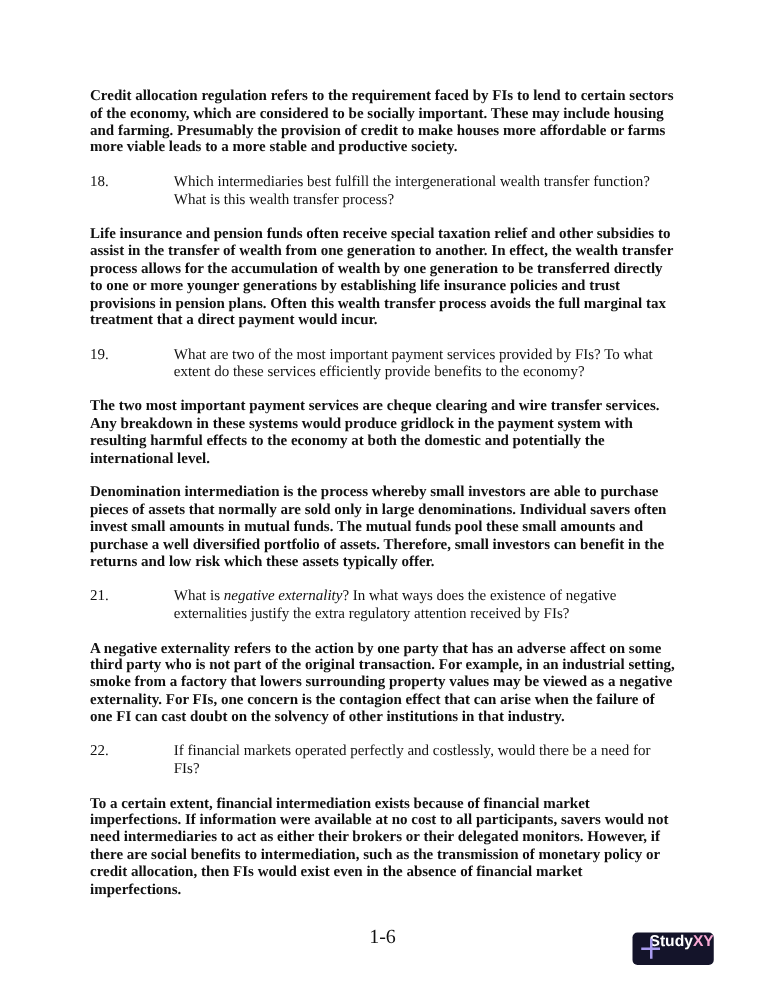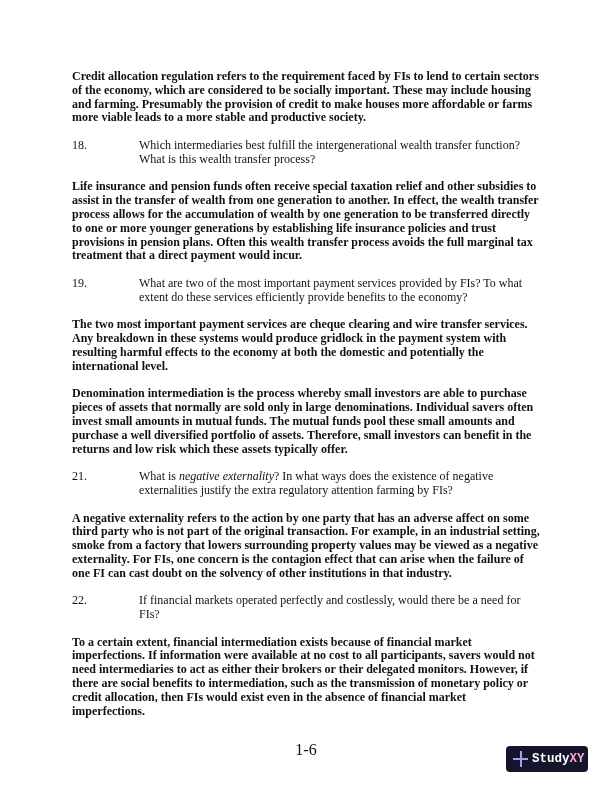--- a/index.html
+++ b/index.html
@@ -12,23 +12,23 @@
   p { margin: 0 0 13.8px 0; font-weight: bold; }
   .q { display: flex; margin: 0 0 13.8px 0; }
   .q .num { width: 27px; flex: none; }
   .q .text { flex: 1; margin-left: 40px; }
   em { font-style: italic; }
   .footer {
     position: absolute; left: 0; top: 741px; width: 612px; text-align: center;
     font-family: "Liberation Serif", serif; font-size: 16px; color: #111;
   }
   .badge {
-    position: absolute; left: 506px; top: 746px; width: 82px; height: 26px;
-    background: #14142a; border-radius: 4px; display: flex; align-items: center;
-    font-family: Liberation Mono, monospace; font-weight: bold; font-size: 12.5px; color: #ffffff;
+    position: absolute; left: 506px; top: 746px; width: 65px; height: 26px;
+    background: #14142a; border-radius: 4px; display: flex; align-items: flex-start;
+    font-family: Liberation Sans, sans-serif; font-weight: bold; font-size: 12.5px; color: #ffffff;
   }
   .badge .plus { width: 22px; height: 26px; position: relative; margin-left: 4px; }
   .badge .plus::before { content: ""; position: absolute; left: 3px; top: 12px; width: 15px; height: 2px; background: #a99cf0; }
   .badge .plus::after { content: ""; position: absolute; left: 10px; top: 5px; width: 2px; height: 16px; background: #a99cf0; }
   .badge .xy { color: #f9a8d4; }
 </style>
 </head>
 <body>
 
 <div class="page">
@@ -43,21 +43,21 @@
   <div class="q">
     <span class="num">19.</span>
     <span class="text">What are two of the most important payment services provided by FIs? To what extent do these services efficiently provide benefits to the economy?</span>
   </div>
   <p>The two most important payment services are cheque clearing and wire transfer services. Any breakdown in these systems would produce gridlock in the payment system with resulting harmful effects to the economy at both the domestic and potentially the international level.</p>
 
   <p>Denomination intermediation is the process whereby small investors are able to purchase pieces of assets that normally are sold only in large denominations. Individual savers often invest small amounts in mutual funds. The mutual funds pool these small amounts and purchase a well diversified portfolio of assets. Therefore, small investors can benefit in the returns and low risk which these assets typically offer.</p>
 
   <div class="q">
     <span class="num">21.</span>
-    <span class="text"><span>What is </span><em>negative externality</em><span>? In what ways does the existence of negative externalities justify the extra regulatory attention farming by FIs?</span></span>
+    <span class="text"><span>What is </span><em>negative externality</em><span>? In what ways does the existence of negative externalities justify the extra regulatory attention received by FIs?</span></span>
   </div>
   <p>A negative externality refers to the action by one party that has an adverse affect on some third party who is not part of the original transaction. For example, in an industrial setting, smoke from a factory that lowers surrounding property values may be viewed as a negative externality. For FIs, one concern is the contagion effect that can arise when the failure of one FI can cast doubt on the solvency of other institutions in that industry.</p>
 
   <div class="q">
     <span class="num">22.</span>
     <span class="text">If financial markets operated perfectly and costlessly, would there be a need for FIs?</span>
   </div>
   <p>To a certain extent, financial intermediation exists because of financial market imperfections. If information were available at no cost to all participants, savers would not need intermediaries to act as either their brokers or their delegated monitors. However, if there are social benefits to intermediation, such as the transmission of monetary policy or credit allocation, then FIs would exist even in the absence of financial market imperfections.</p>
 </div>
 

